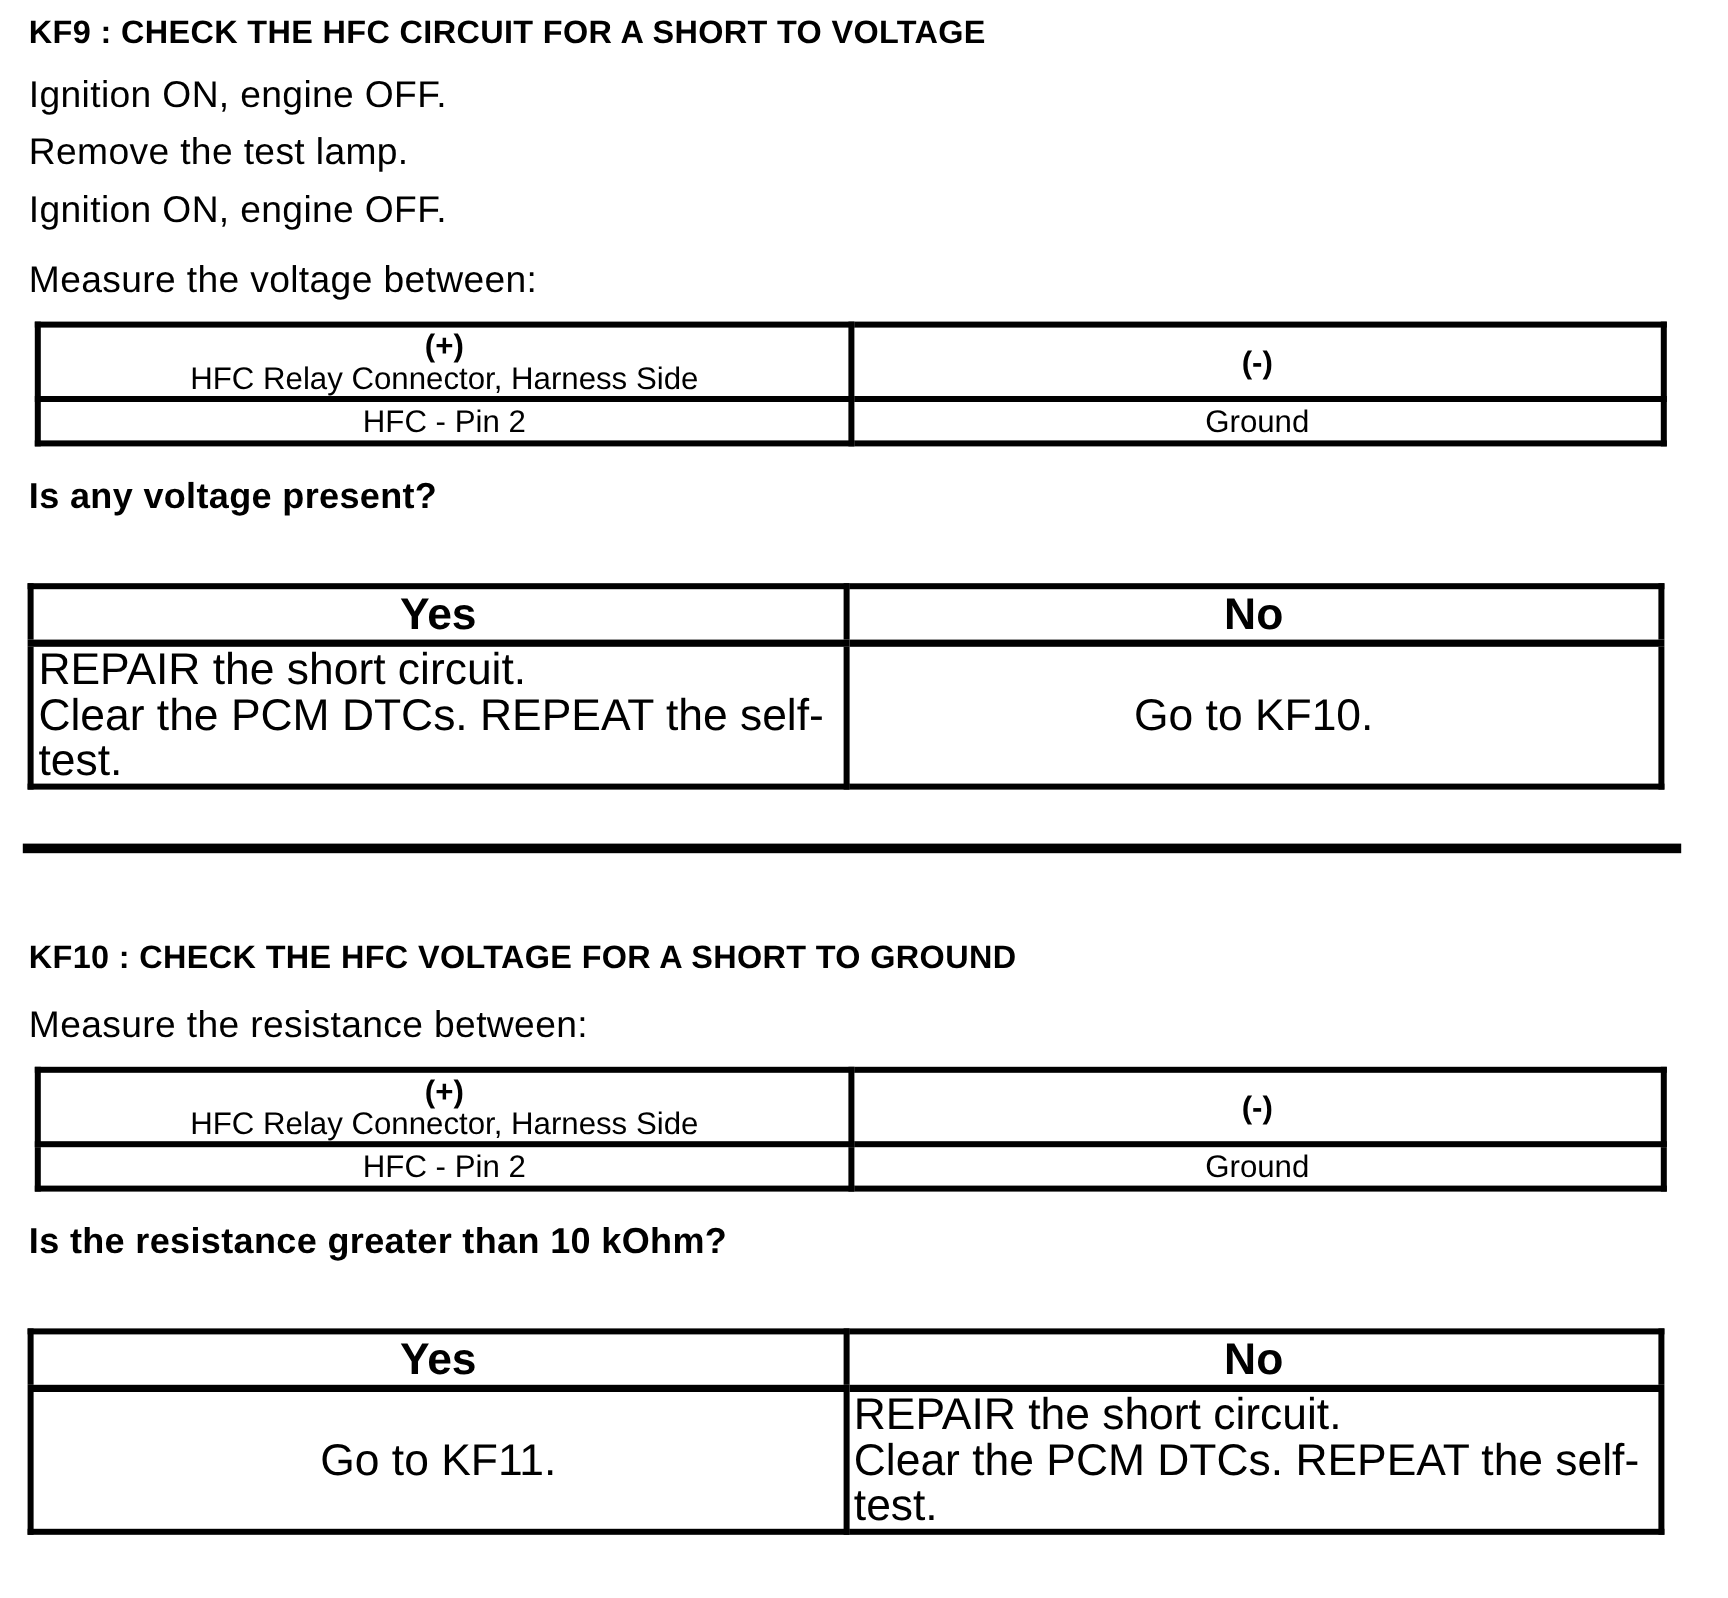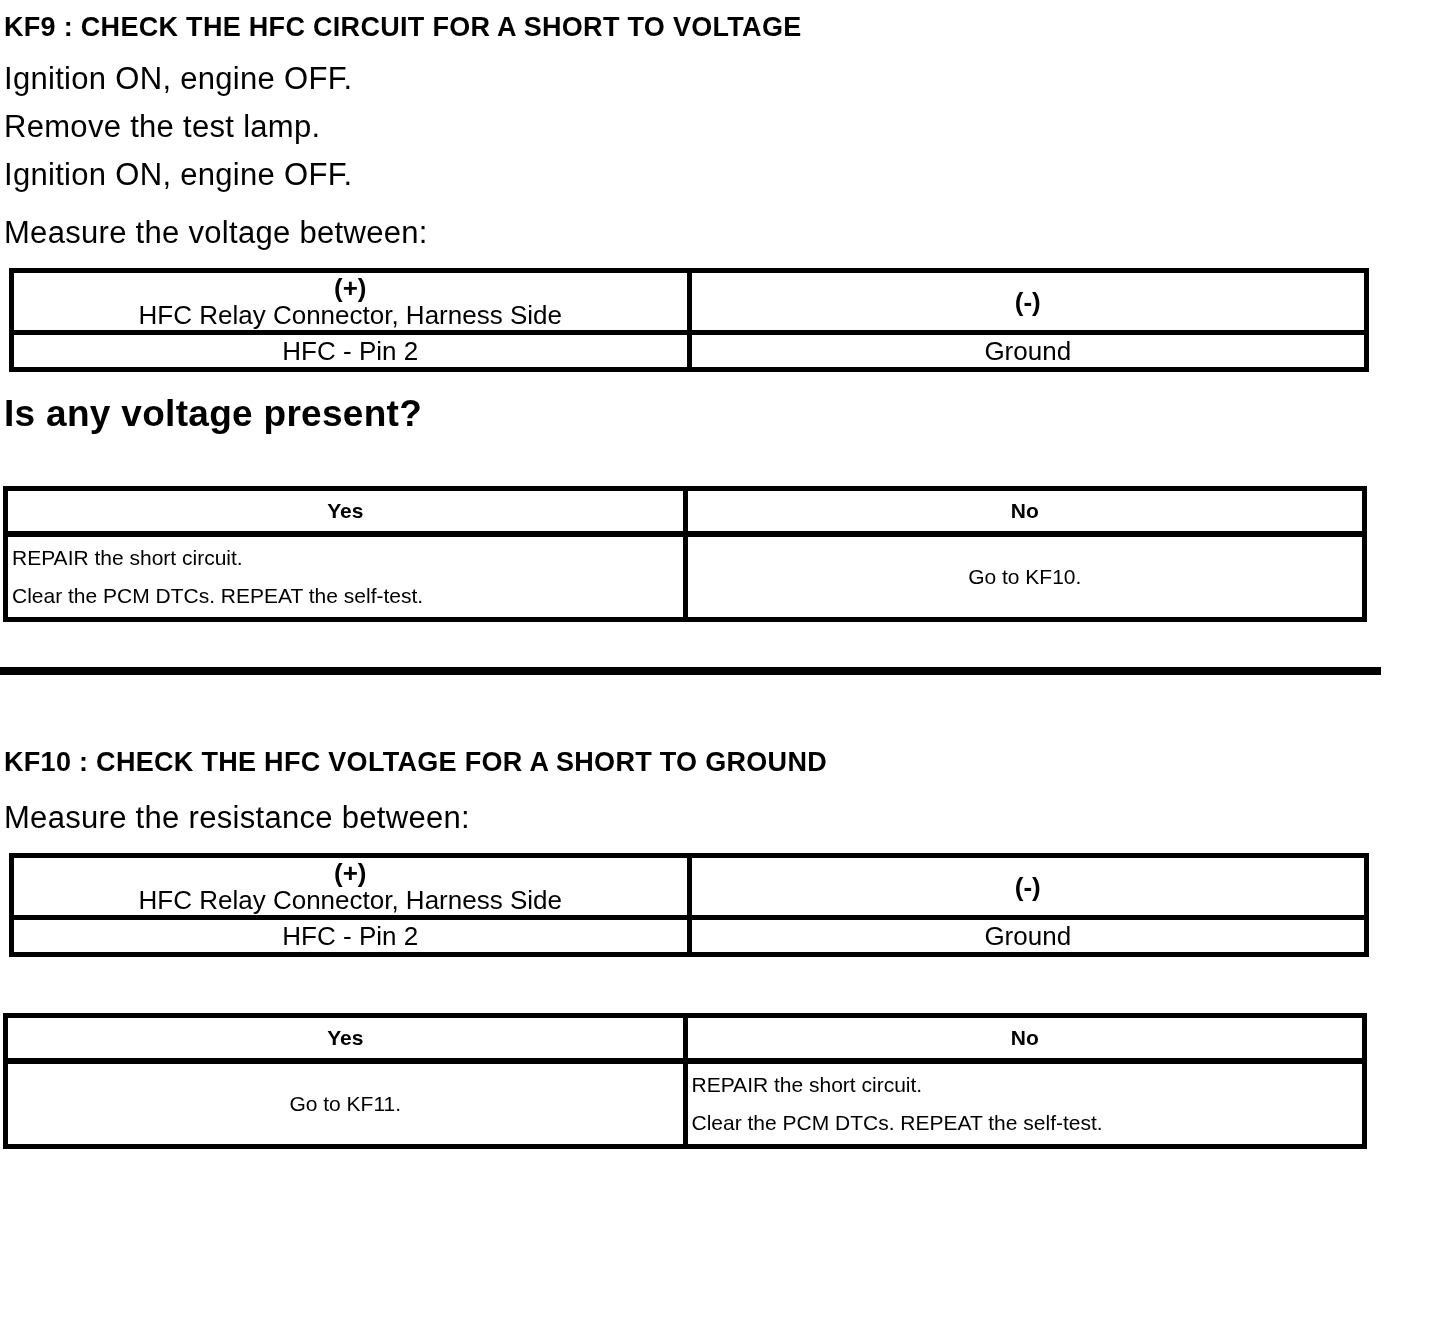--- a/index.html
+++ b/index.html
@@ -8,21 +8,21 @@
     background: #ffffff;
   }
   body {
     width: 1440px;
     height: 1332px;
     color: #000000;
     font-family: "Liberation Sans", sans-serif;
     overflow: hidden;
   }
   .page {
-    padding: 12px 20px 0 4px;
+    padding: 12px 20px 0 24px;
     box-sizing: border-box;
     width: 1440px;
   }
   .section-title {
     font-size: 27px;
     font-weight: bold;
     line-height: 30px;
     margin: 0;
     letter-spacing: 0.3px;
   }
@@ -50,38 +50,38 @@
     font-size: 26px;
     line-height: 27px;
   }
   table.measure-table .mt-header td { border-bottom-width: 5px; }
   .polarity { font-weight: bold; line-height: 28px; }
   .connector-sub { line-height: 27px; }
   .mt-data td { height: 30px; }
 
   
   .question {
-    font-size: 37px;
+    font-size: 30px;
     font-weight: bold;
     line-height: 32px;
     margin: 26px 0 0 0;
     letter-spacing: 0.3px;
   }
 
   
   table.decision-table {
     border-collapse: collapse;
     width: 1364px;
     margin: 56px 0 0 -1px;
     table-layout: fixed;
   }
   table.decision-table th,
   table.decision-table td {
     border: 5px solid #000000;
-    font-size: 21px;
+    font-size: 37px;
     vertical-align: middle;
     padding: 0 4px;
     margin-left: 32px;
   }
   table.decision-table th {
     font-weight: bold;
     text-align: center;
     height: 40px;
     border-bottom-width: 6px;
   }
@@ -171,20 +171,21 @@
             <div class="polarity">(-)</div>
           </td>
         </tr>
         <tr class="mt-data">
           <td>HFC - Pin 2</td>
           <td>Ground</td>
         </tr>
       </tbody>
     </table>
 
+    <h2 class="question">Is the resistance greater than 10 kOhm?</h2>
 
     <table class="decision-table">
       <tbody>
         <tr>
           <th>Yes</th>
           <th>No</th>
         </tr>
         <tr>
           <td class="cell-center">
             <div class="action-line">Go to KF11.</div>

